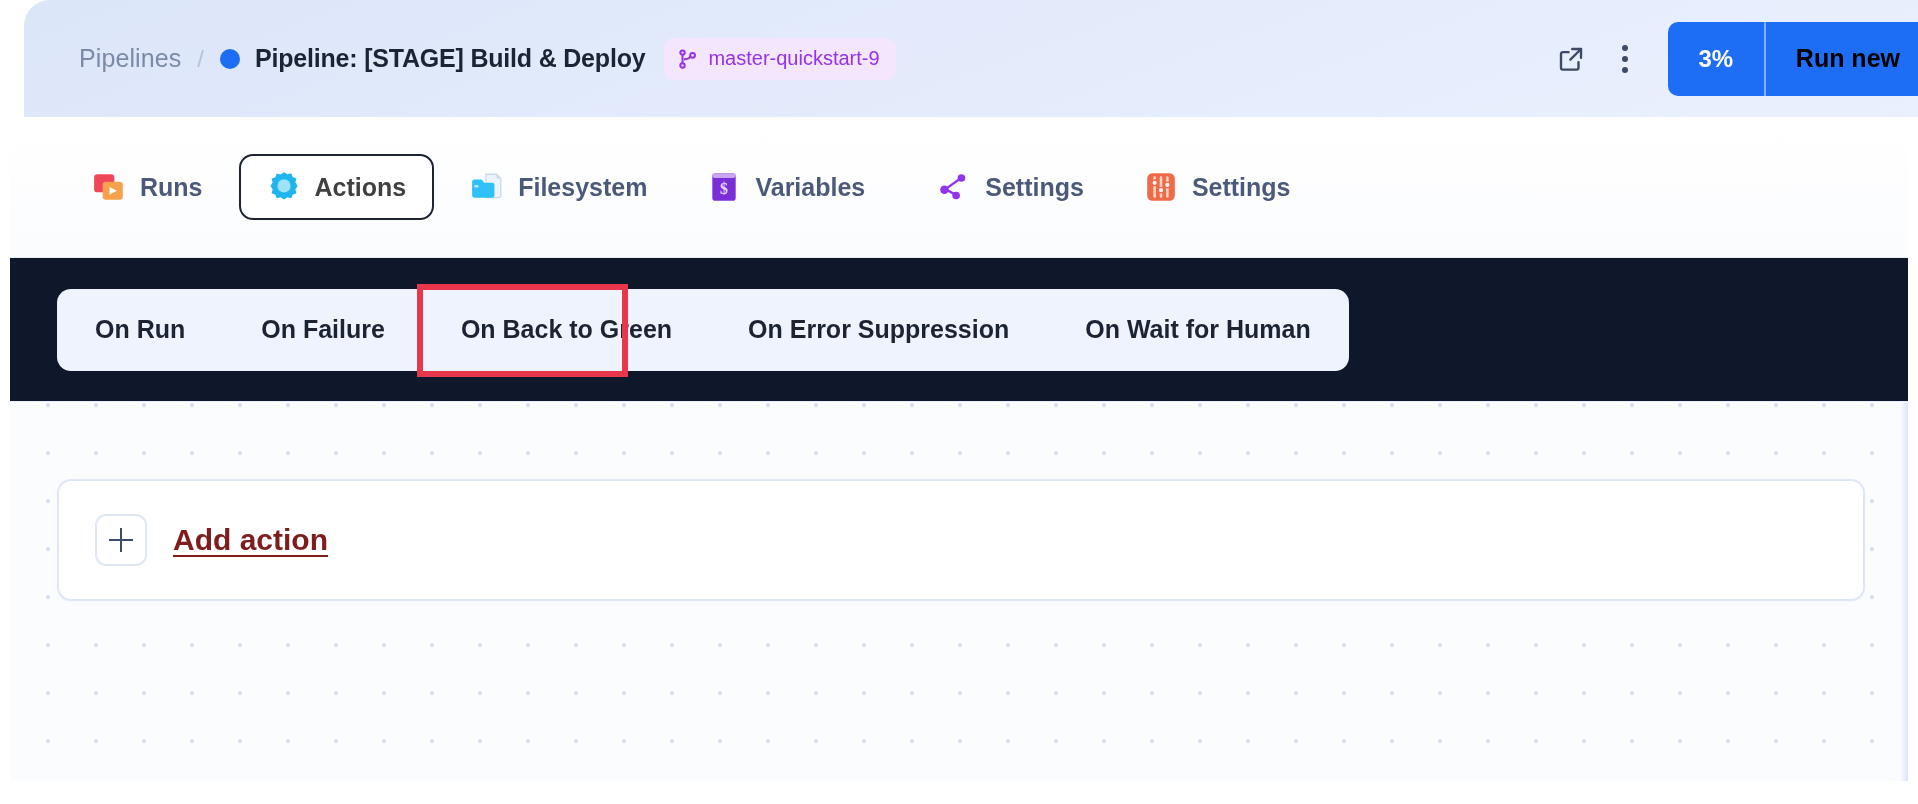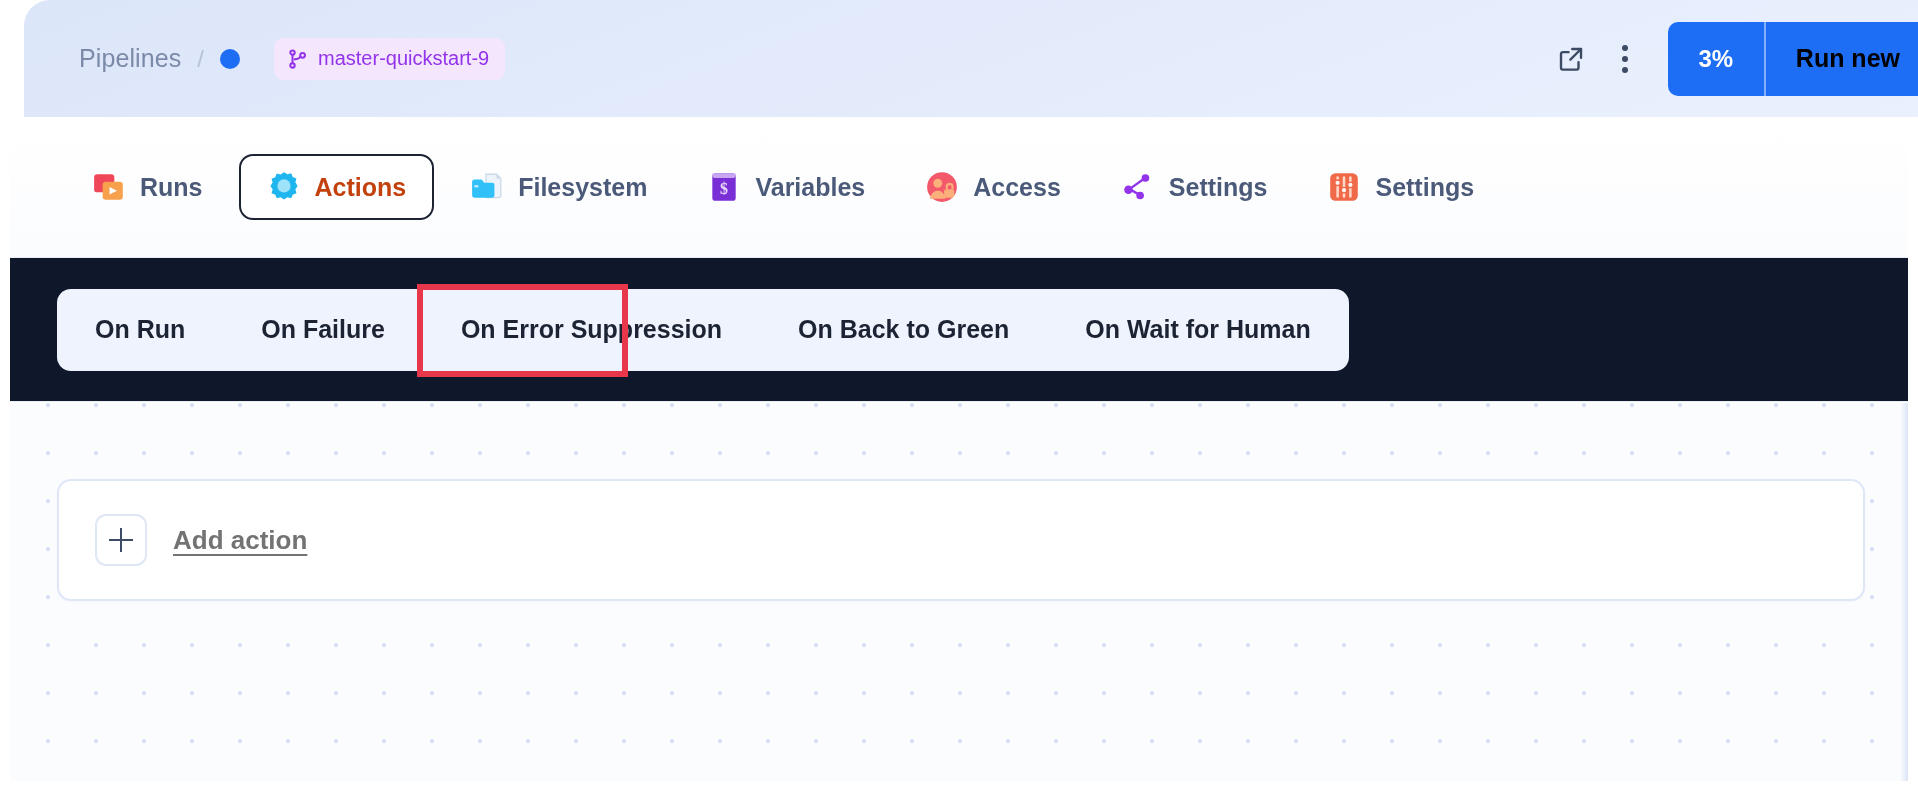--- a/index.html
+++ b/index.html
@@ -171,21 +171,21 @@
     padding: 0 22px;
     border-radius: 14px;
     cursor: pointer;
     font-size: 25px;
     font-weight: 700;
     color: #4c5a7a;
     border: 2px solid transparent;
     white-space: nowrap;
   }
   .tab.active {
-    color: #c2410c;
+    color: #404040;
     border-color: #1c2333;
     background: #fff;
     padding: 0 26px;
   }
   .tab .ticon { width: 34px; height: 34px; flex: none; display:block; }
   .tab-gap { width: 12px; flex: none; }
 
   
   .subtabs-wrap {
     height: 144px;
@@ -276,23 +276,23 @@
   }
   .plus-inner { position: relative; width: 24px; height: 24px; }
   .plus-inner::before {
     content:""; position:absolute; left:0; top:11px; width:24px; height:2px; background:#3d4b66;
   }
   .plus-inner::after {
     content:""; position:absolute; left:11px; top:0; width:2px; height:24px; background:#3d4b66;
   }
 
   .add-label {
-    font-size: 26px;
+    font-size: 30px;
     font-weight: 700;
-    color: #737373;
+    color: #7f1d1d;
     text-decoration: underline;
     text-underline-offset: 5px;
     text-decoration-thickness: 2px;
     cursor: pointer;
   }
 
   
   .canvas-right-edge {
     position: absolute;
     right: 0; top: 0;
@@ -304,20 +304,21 @@
 <body>
 
 <div id="app">
 
   <div class="header">
 
     <div class="breadcrumb">
       <span class="bc-root">Pipelines</span>
       <span class="bc-sep">/</span>
       <span class="bc-dot"></span>
+      <span class="bc-title">Pipeline: [STAGE] Build &amp; Deploy</span>
 
       <span class="branch-badge">
         <svg width="22" height="22" viewBox="0 0 24 24" fill="none" stroke="#9333ea" stroke-width="2.2" stroke-linecap="round" stroke-linejoin="round">
           <circle cx="6" cy="5" r="2.4"></circle>
           <circle cx="6" cy="19" r="2.4"></circle>
           <circle cx="17" cy="8" r="2.6"></circle>
           <path d="M6 7.4v9.2"></path>
           <path d="M14.6 9.6c-1.3 2.2-4 2.6-6.2 2.8"></path>
         </svg>
         <span>master-quickstart-9</span>
@@ -386,30 +387,20 @@
       <div class="tab">
         <svg class="ticon" viewBox="0 0 32 32">
           <rect x="5" y="3" width="22" height="26" rx="3" fill="#7a2fd6"></rect>
           <rect x="5" y="3" width="22" height="4.5" rx="2" fill="#c9a6f2"></rect>
           <text x="16" y="23" font-size="15" font-family="Liberation Serif, serif" font-weight="700" fill="#e8d7fb" text-anchor="middle">$</text>
         </svg>
         <span>Variables</span>
       </div>
       <span class="tab-gap"></span>
 
-      <div class="tab">
-        <svg class="ticon" viewBox="0 0 32 32">
-          <circle cx="16" cy="16" r="14" fill="#f3596a"></circle>
-          <circle cx="12" cy="12.5" r="4.2" fill="#fbb07c"></circle>
-          <path d="M4.5 27c1.2-5 4.2-7.4 7.5-7.4s6.3 2.4 7.5 7.4z" fill="#fbb07c"></path>
-          <rect x="18" y="18" width="9.5" height="8" rx="2" fill="#fbb07c"></rect>
-          <path d="M20.5 18v-2.2a2.7 2.7 0 0 1 5.4 0V18" fill="none" stroke="#fbb07c" stroke-width="2"></path>
-        </svg>
-        <span>Access</span>
-      </div>
       <span class="tab-gap"></span>
 
       <div class="tab">
         <svg class="ticon" viewBox="0 0 32 32">
           <path d="M8 18L22 8M8 18l9 5" stroke="#9333ea" stroke-width="2.2" fill="none" stroke-linecap="round"></path>
           <circle cx="7" cy="18.5" r="4" fill="#9333ea"></circle>
           <circle cx="23" cy="7.5" r="3.6" fill="#9333ea"></circle>
           <circle cx="18" cy="24" r="3.6" fill="#9333ea"></circle>
         </svg>
         <span>Settings</span>
@@ -426,22 +417,22 @@
         </svg>
         <span>Settings</span>
       </div>
 
     </div>
 
     <div class="subtabs-wrap">
       <div class="subtabs">
         <div class="subtab">On Run</div>
         <div class="subtab">On Failure</div>
+        <div class="subtab">On Back to Green</div>
         <div class="subtab">On Error Suppression</div>
-        <div class="subtab">On Back to Green</div>
         <div class="subtab">On Wait for Human</div>
       </div>
     </div>
 
     <div class="canvas">
       <div class="canvas-right-edge"></div>
 
       <div class="add-card">
         <div class="plus-btn">
           <span class="plus-inner"></span>

